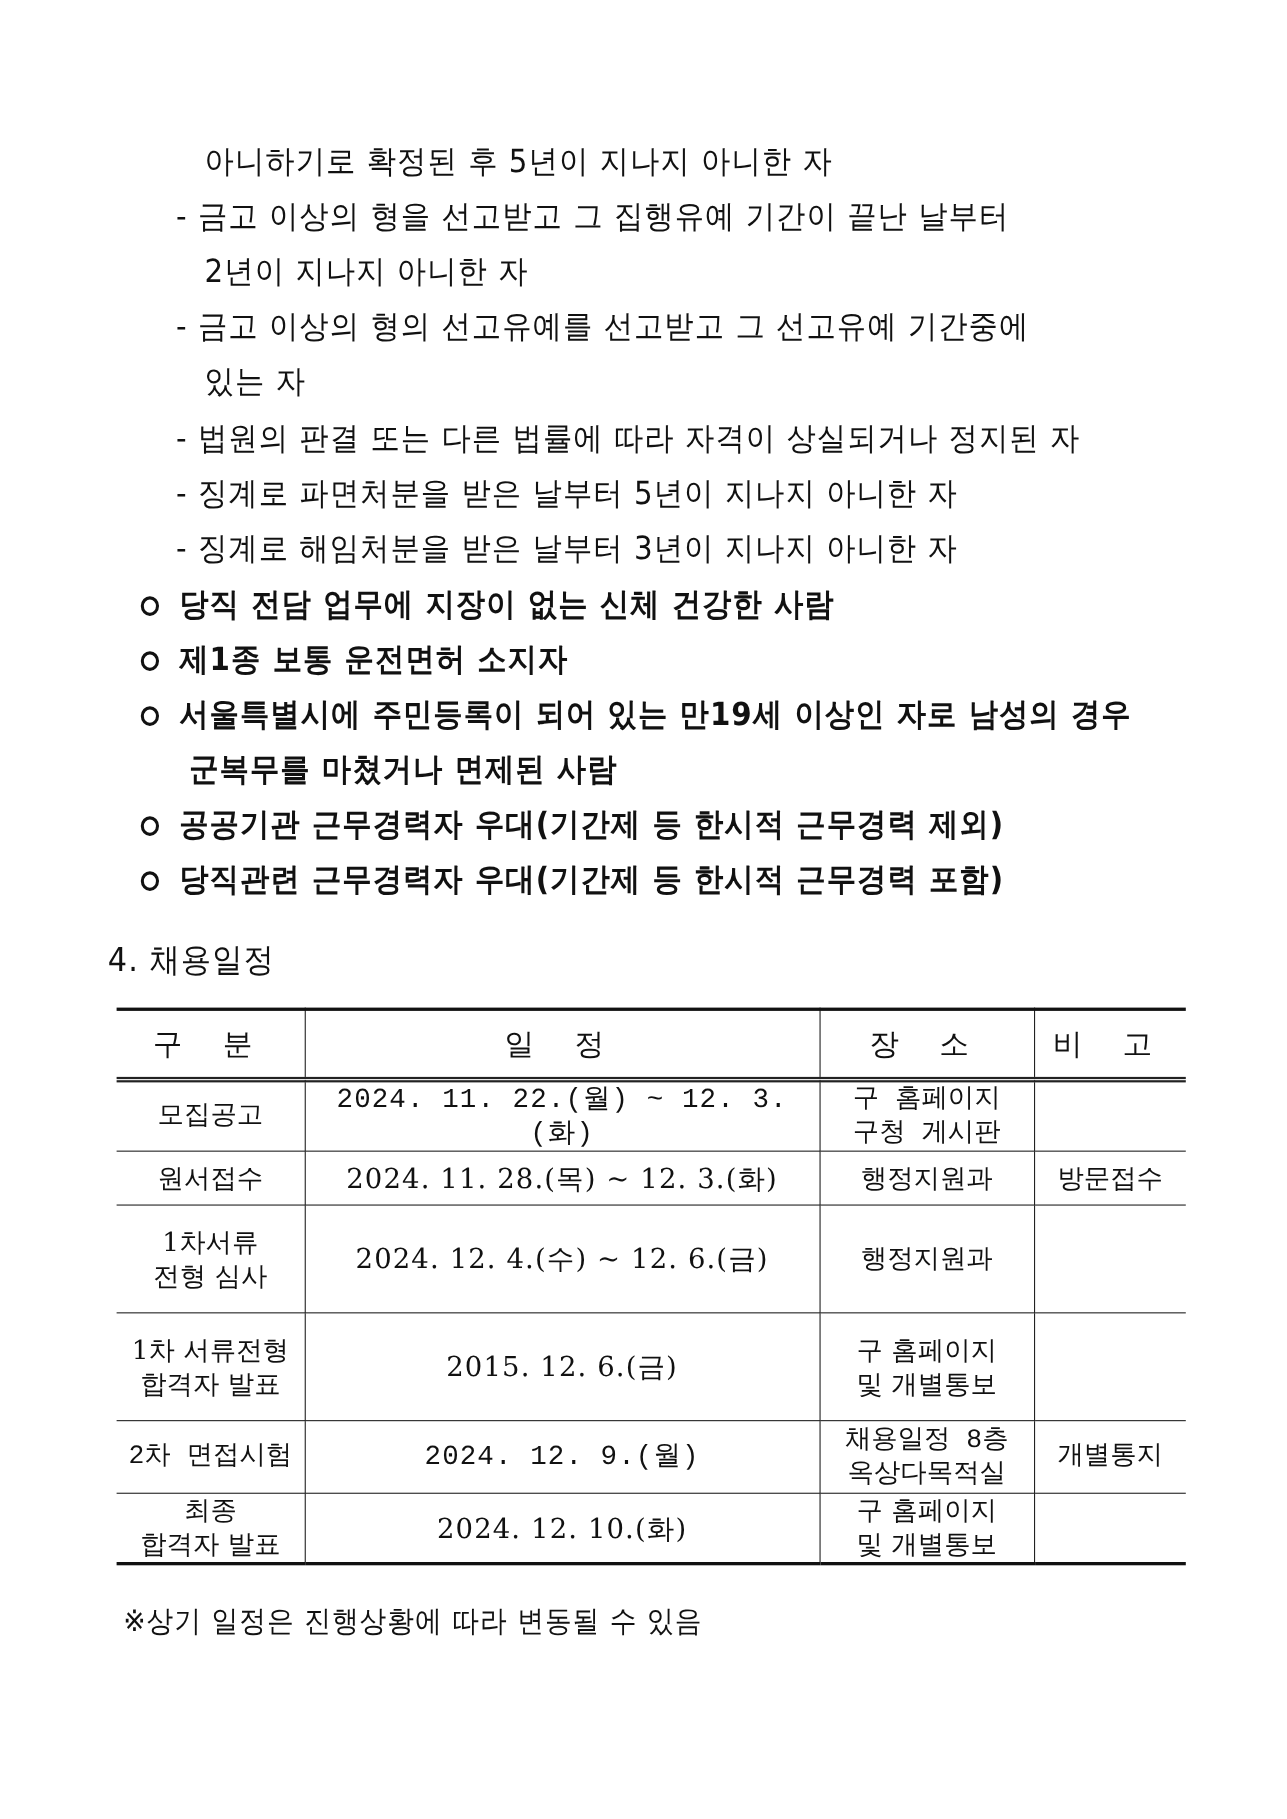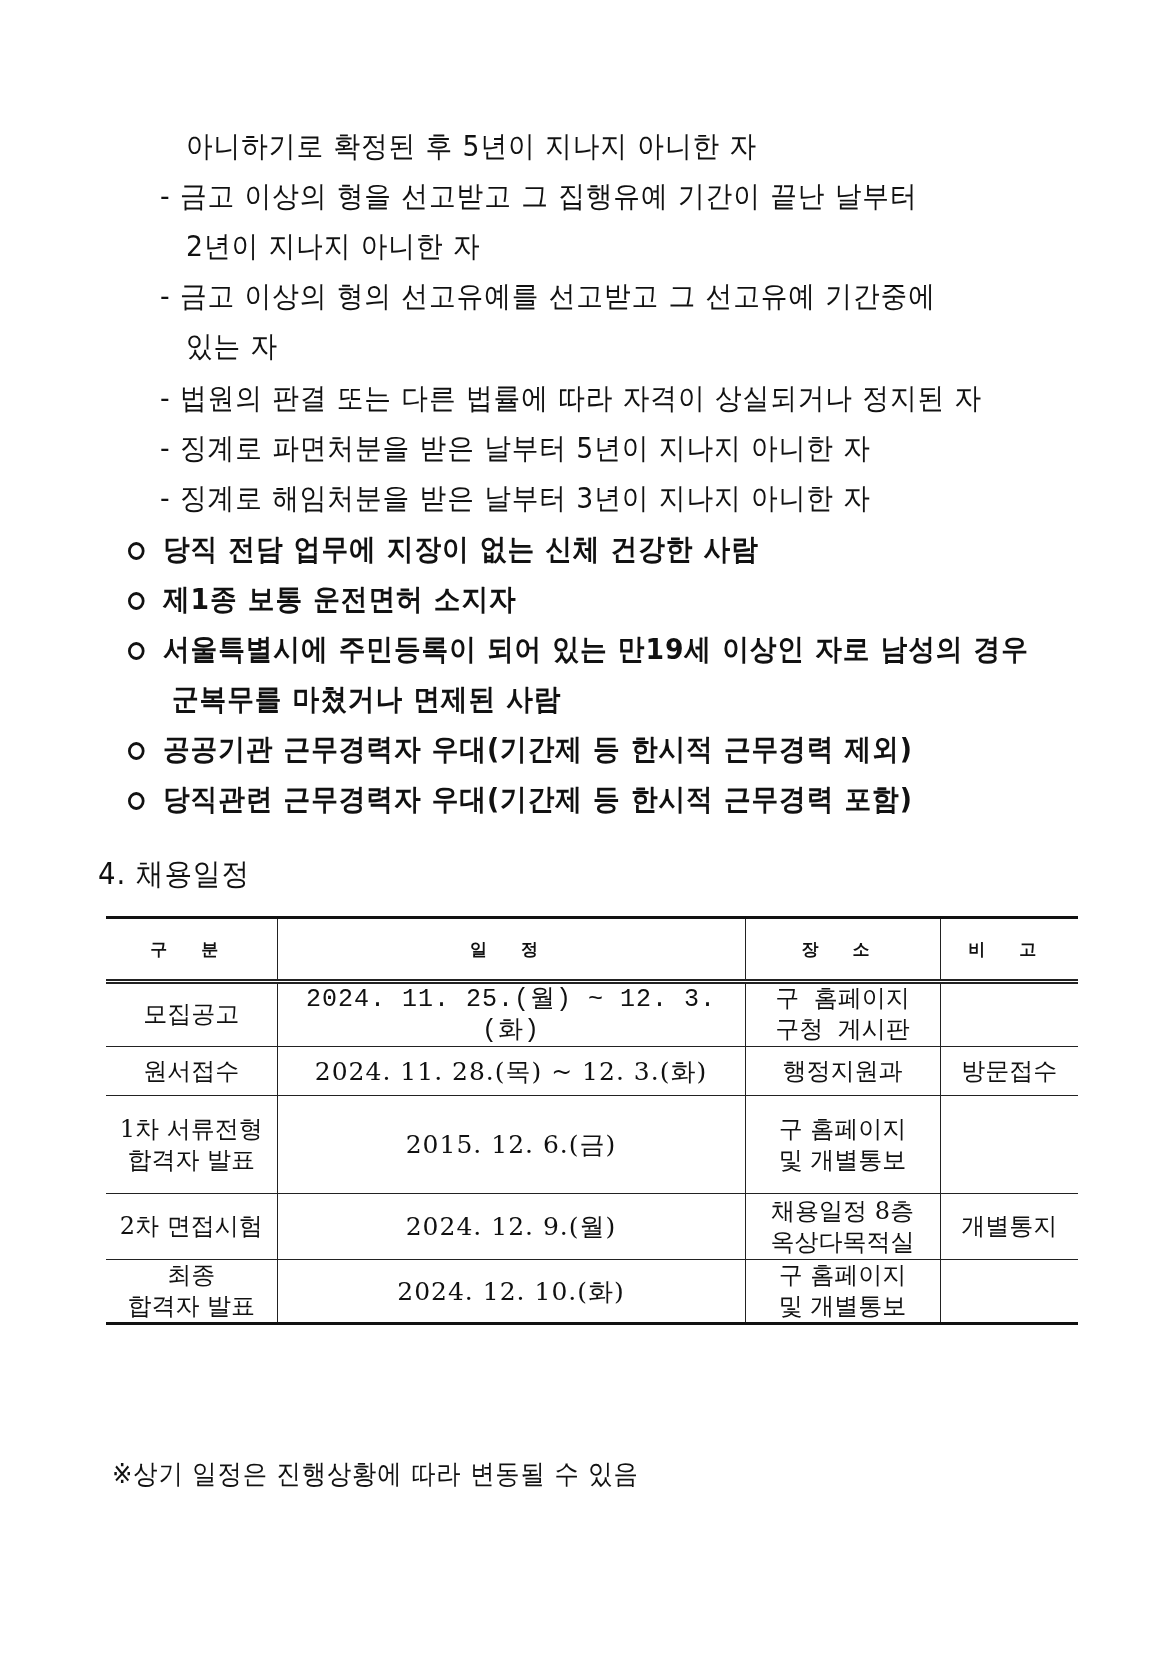--- a/index.html
+++ b/index.html
@@ -11,21 +11,21 @@
     .heading { font-family: "DejaVu Sans", "Liberation Sans", sans-serif; font-size: 30px; font-weight: normal; transform: scaleX(0.92); transform-origin: left center; }
     table.sched { position: absolute; left: 106px; top: 916px; width: 972px; border-collapse: collapse; table-layout: fixed; font-family: "DejaVu Serif", "Liberation Serif", serif; }
     table.sched col.c1 { width: 171px; }
     table.sched col.c2 { width: 468px; }
     table.sched col.c3 { width: 195px; }
     table.sched col.c4 { width: 138px; }
     table.sched th, table.sched td { border-left: 1.5px solid #222; border-right: 1.5px solid #222; text-align: center; vertical-align: middle; padding: 0 4px; }
     table.sched th:first-child, table.sched td:first-child { border-left: none; }
     table.sched th:last-child, table.sched td:last-child { border-right: none; text-align: center; }
     table.sched thead tr { border-top: 3px solid #111; border-bottom: 5px double #222; }
-    table.sched th { height: 60px; font-size: 17px; font-weight: bold; letter-spacing: 14px; }
+    table.sched th { height: 60px; font-size: 27px; font-weight: normal; letter-spacing: 14px; }
     table.sched td { font-size: 24px; line-height: 31px; border-bottom: 1.5px solid #222; }
     table.sched tbody tr:last-child td { border-bottom: 3px solid #111; }
     table.sched td.date { font-size: 25px; letter-spacing: 1px; }
     .note { position: absolute; left: 112px; top: 1456px; font-size: 27px; font-family: "DejaVu Sans", "Liberation Sans", sans-serif; transform: scaleX(0.9); transform-origin: left center; white-space: nowrap; letter-spacing: 1px; }
     .cellline { display: block; }
   </style>
 </head>
 <body>
 
 <div>
@@ -73,50 +73,61 @@
       <th>일 정</th>
       <th>장 소</th>
       <th>비 고</th>
     </tr>
   </thead>
   <tbody>
     <tr style="height:63px;font-family:Liberation Mono, monospace;">
       <td>
           <span class="cellline">모집공고</span>
         </td>
-      <td class="date">2024. 11. 25.(월) ~ 12. 3.(화)</td>
+      <td class="date">2024. 11. 22.(월) ~ 12. 3.(화)</td>
       <td>
           <span class="cellline">구 홈페이지</span>
           <span class="cellline">구청 게시판</span>
         </td>
       <td></td>
     </tr>
     <tr style="height:49px;">
       <td>
           <span class="cellline">원서접수</span>
         </td>
       <td class="date">2024. 11. 28.(목) ~ 12. 3.(화)</td>
       <td>
           <span class="cellline">행정지원과</span>
         </td>
       <td>방문접수</td>
     </tr>
     <tr style="height:98px;">
       <td>
+          <span class="cellline">1차서류</span>
+          <span class="cellline">전형 심사</span>
+        </td>
+      <td class="date">2024. 12. 4.(수) ~ 12. 6.(금)</td>
+      <td>
+          <span class="cellline">행정지원과</span>
+        </td>
+      <td></td>
+    </tr>
+    <tr style="height:98px;">
+      <td>
           <span class="cellline">1차 서류전형</span>
           <span class="cellline">합격자 발표</span>
         </td>
       <td class="date">2015. 12. 6.(금)</td>
       <td>
           <span class="cellline">구 홈페이지</span>
           <span class="cellline">및 개별통보</span>
         </td>
       <td></td>
     </tr>
-    <tr style="height:66px;">
+    <tr style="height:66px;font-family:Liberation Mono, monospace;">
       <td>
           <span class="cellline">2차 면접시험</span>
         </td>
       <td class="date">2024. 12. 9.(월)</td>
       <td>
           <span class="cellline">채용일정 8층</span>
           <span class="cellline">옥상다목적실</span>
         </td>
       <td>개별통지</td>
     </tr>

